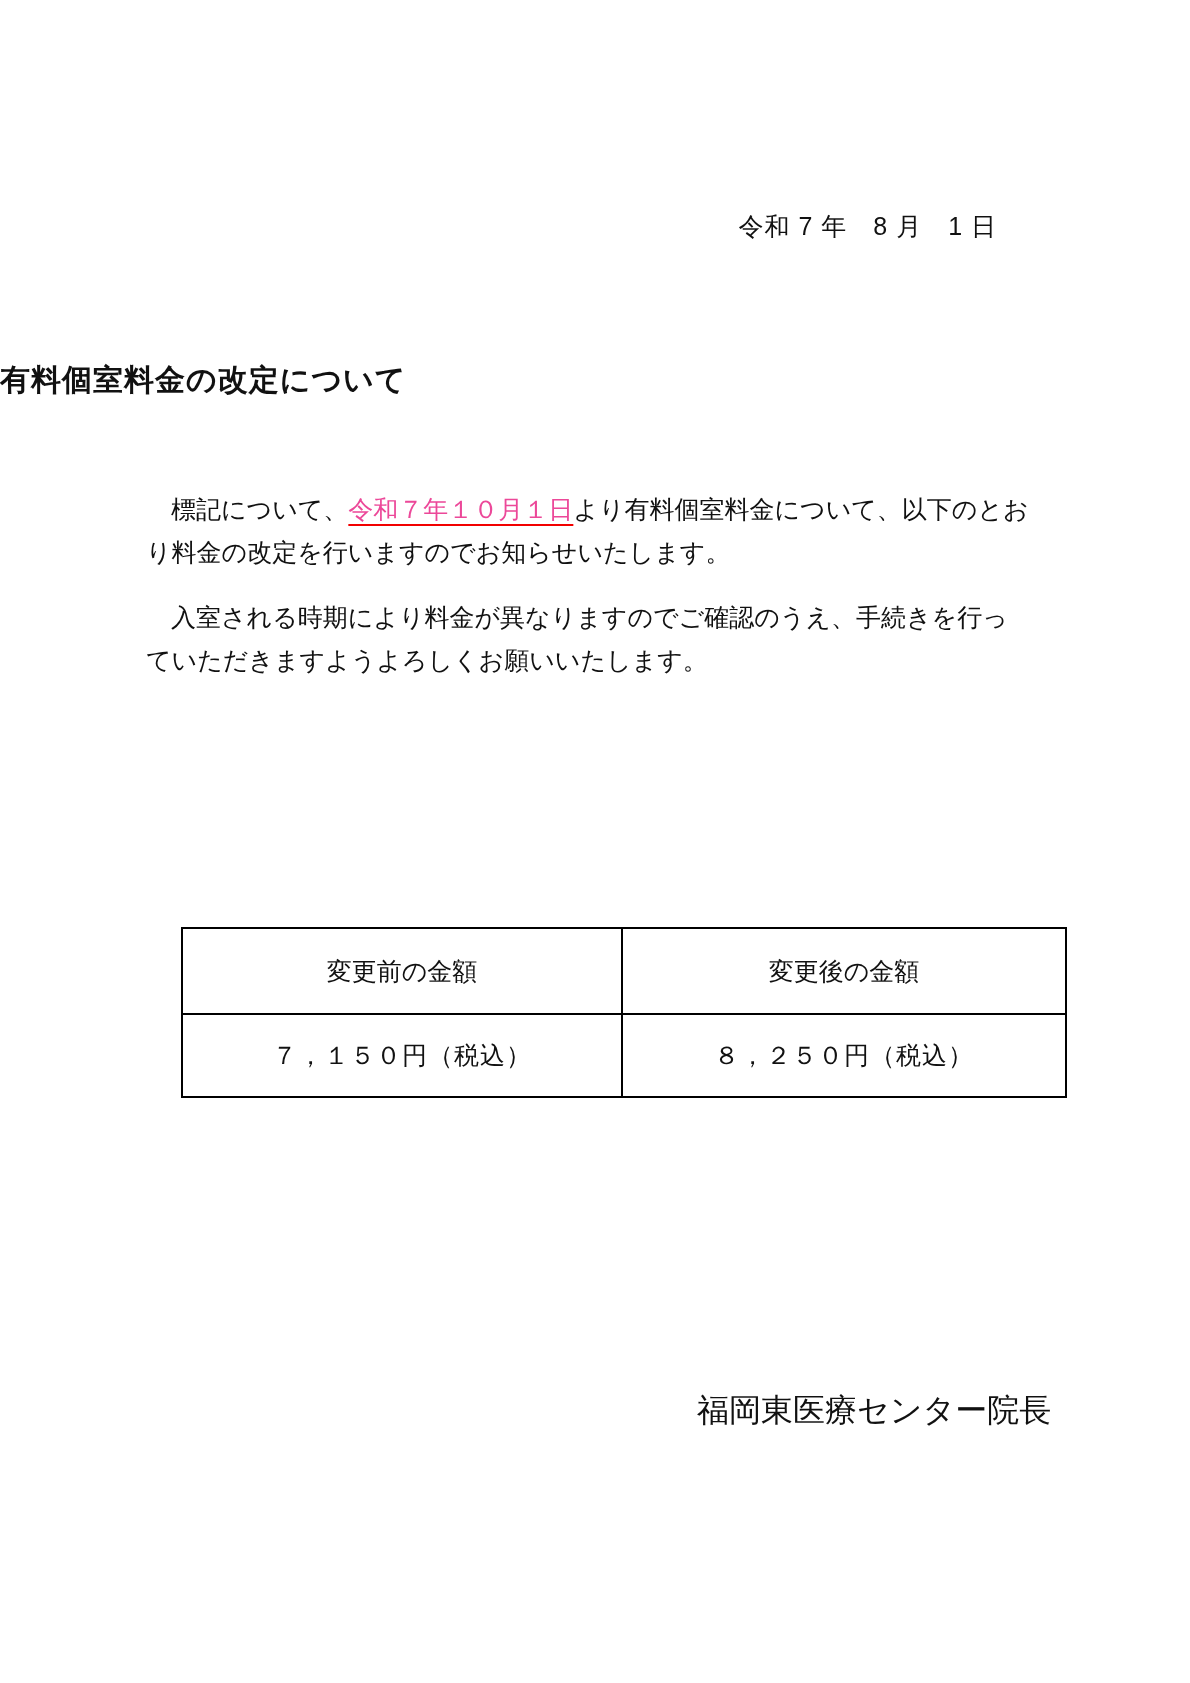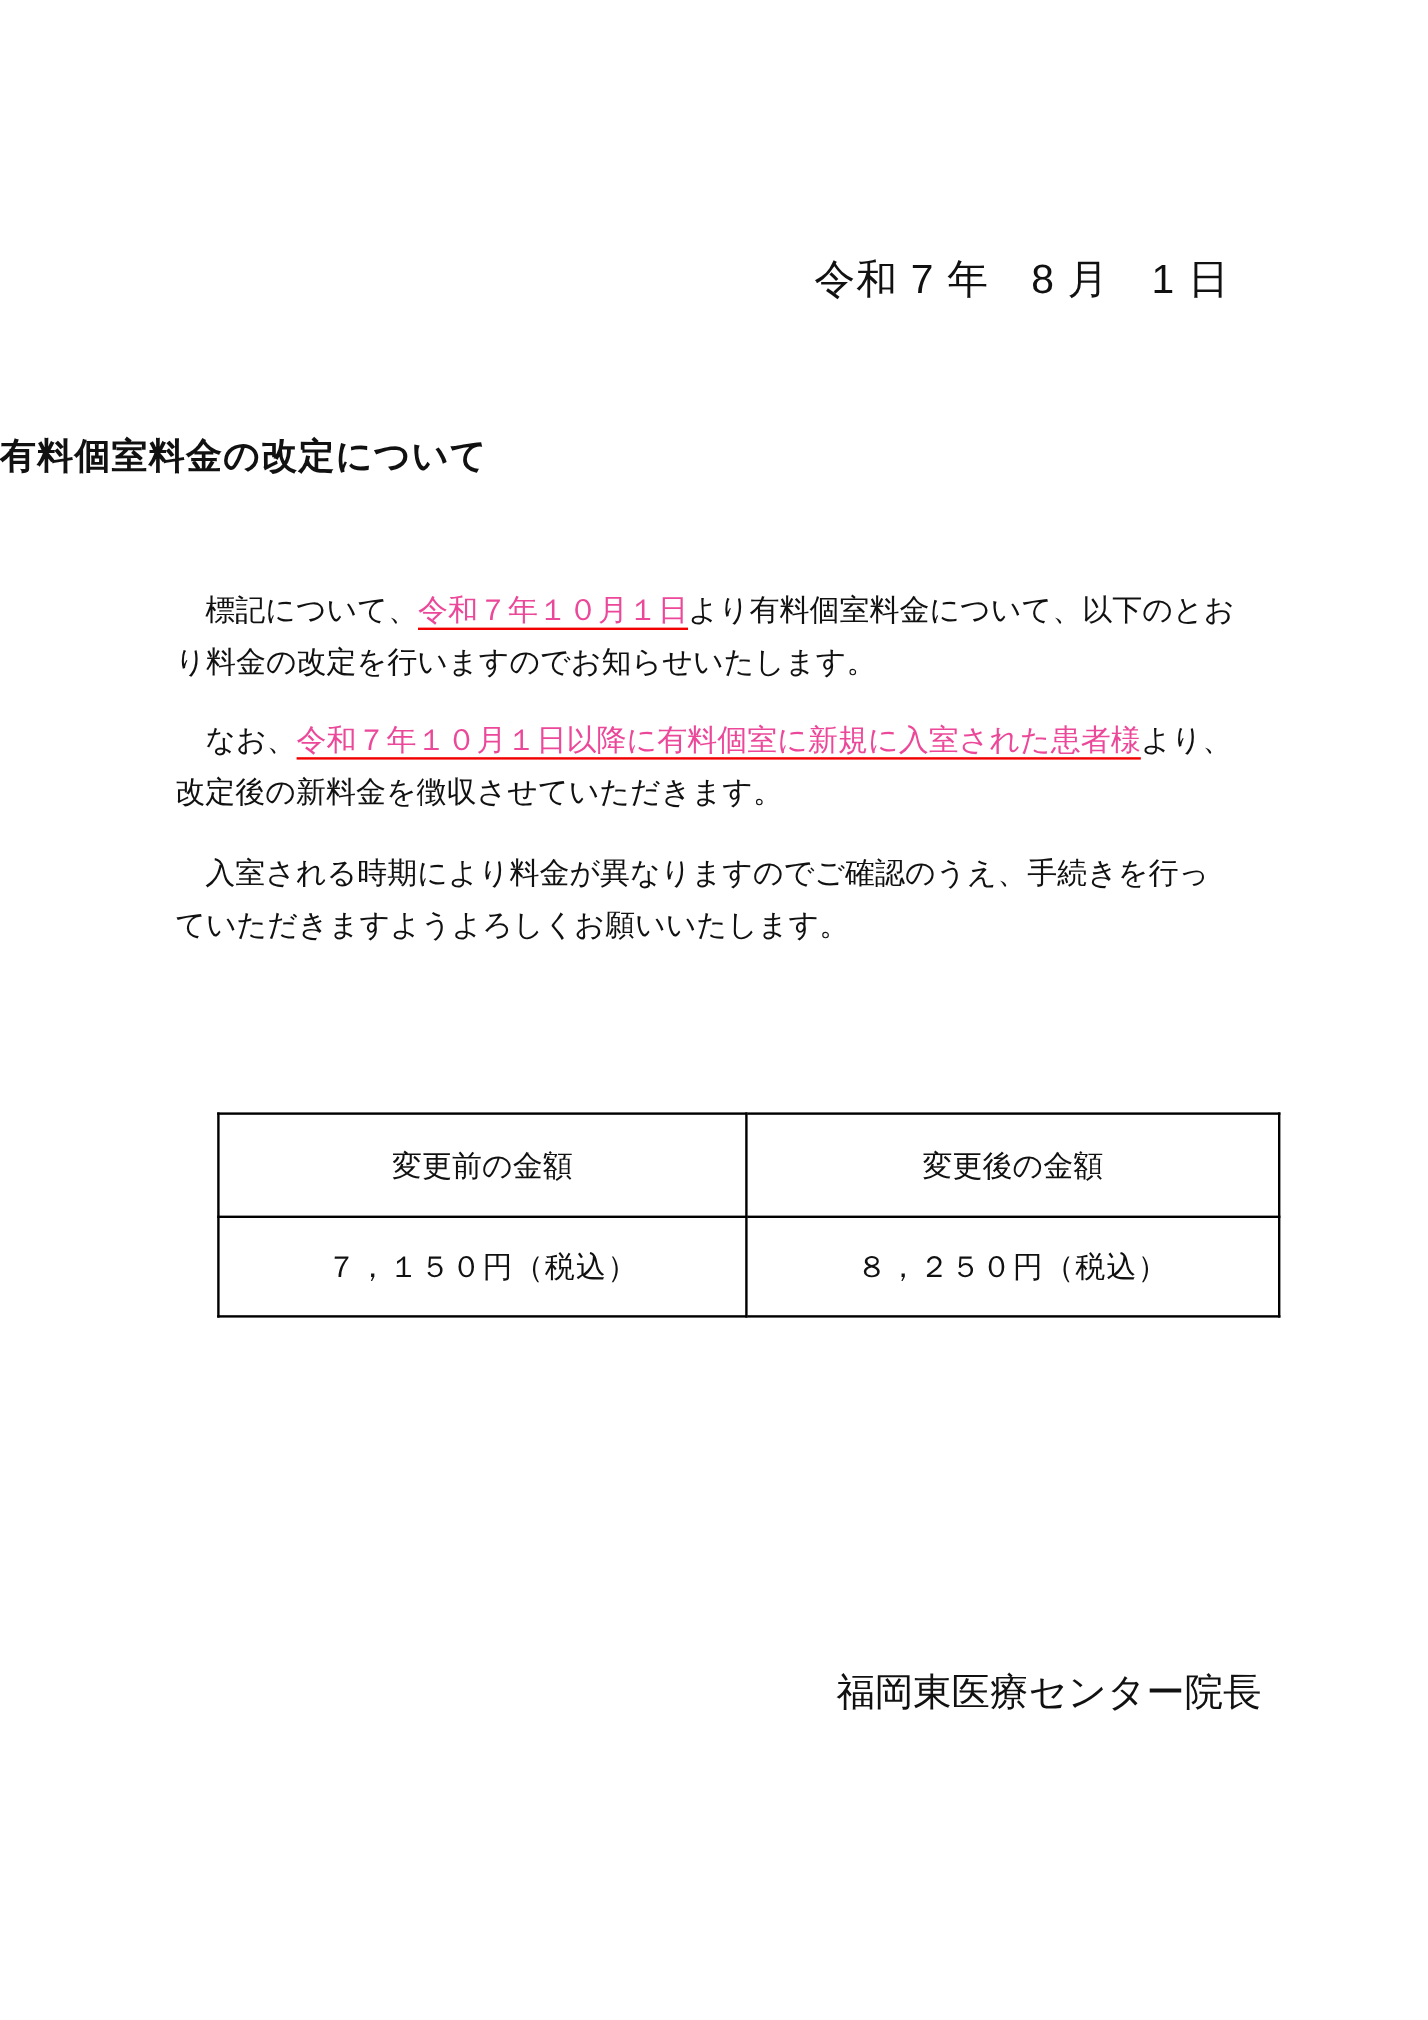--- a/index.html
+++ b/index.html
@@ -9,22 +9,22 @@
     width: 1190px;
     height: 1683px;
     background: #ffffff;
     font-family: "Liberation Sans", "DejaVu Sans", sans-serif;
     color: #111111;
     overflow: hidden;
   }
   .date-line {
     position: absolute;
     top: 210px;
-    right: 165px;
-    font-size: 34px;
+    right: 193px;
+    font-size: 25px;
     letter-spacing: 1px;
     white-space: nowrap;
   }
   .doc-title {
     position: absolute;
     top: 360px;
     left: 0;
     width: 100%;
     text-align: left;
     font-size: 30px;
@@ -83,21 +83,20 @@
 
 <div class="page">
 
   <div class="date-line">令和 7 年　8 月　1 日</div>
 
   <h1 class="doc-title">有料個室料金の改定について</h1>
 
   <div class="body-text">
     <p class="para-1"><span>標記について、</span><span class="red-underline">令和７年１０月１日</span><span>より有料個室料金について、以下のとおり料金の改定を行いますのでお知らせいたします。</span></p>
 
-    <p class="para-2"><span>なお、</span><span class="red-underline">令和７年１０月１日以降に有料個室に新規に入室された患者様</span><span>より、改定後の新料金を徴収させていただきます。</span></p>
 
     <p class="para-3"><span>入室される時期により料金が異なりますのでご確認のうえ、手続きを行っていただきますようよろしくお願いいたします。</span><span class="red-underline"></span><span></span></p>
   </div>
 
   <table class="price-table">
     <tbody>
       <tr class="header-row">
         <td class="col-before">変更前の金額</td>
         <td class="col-after">変更後の金額</td>
       </tr>

